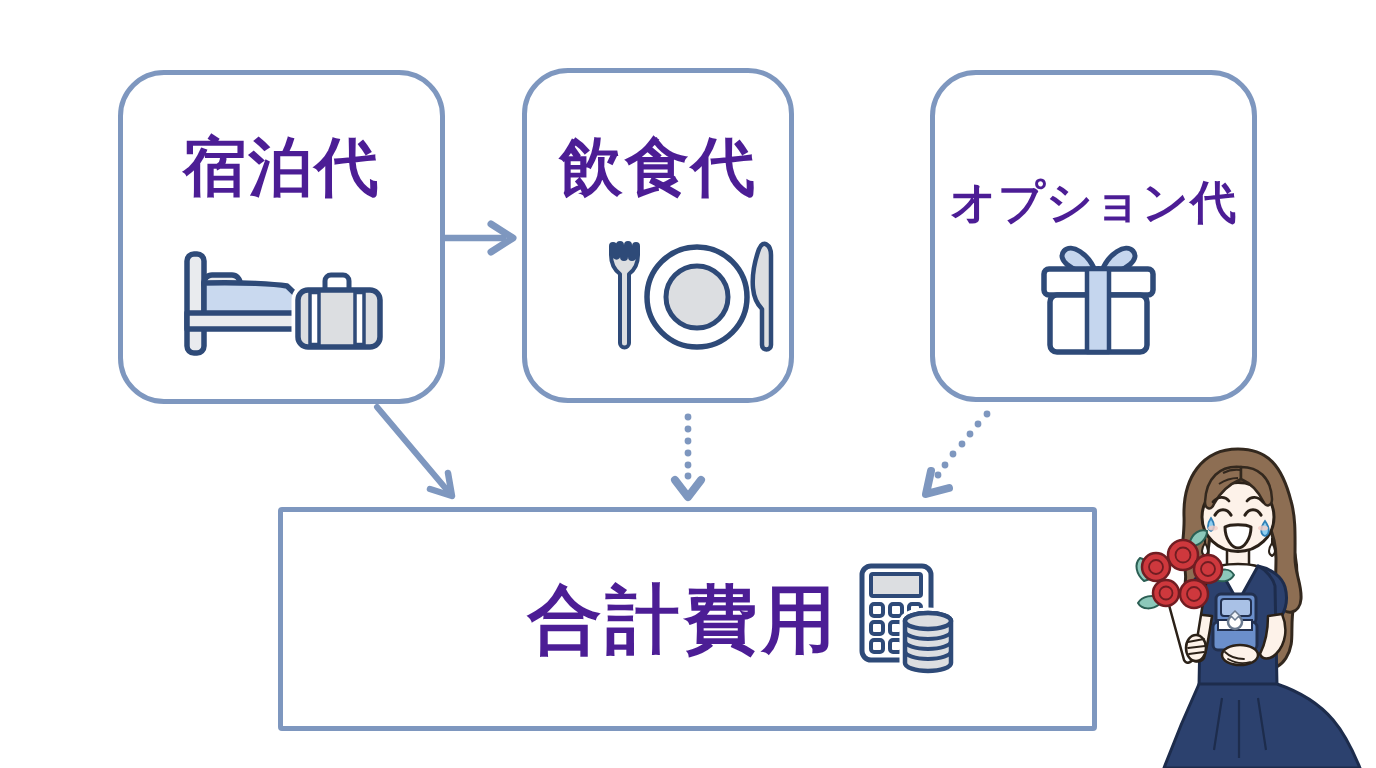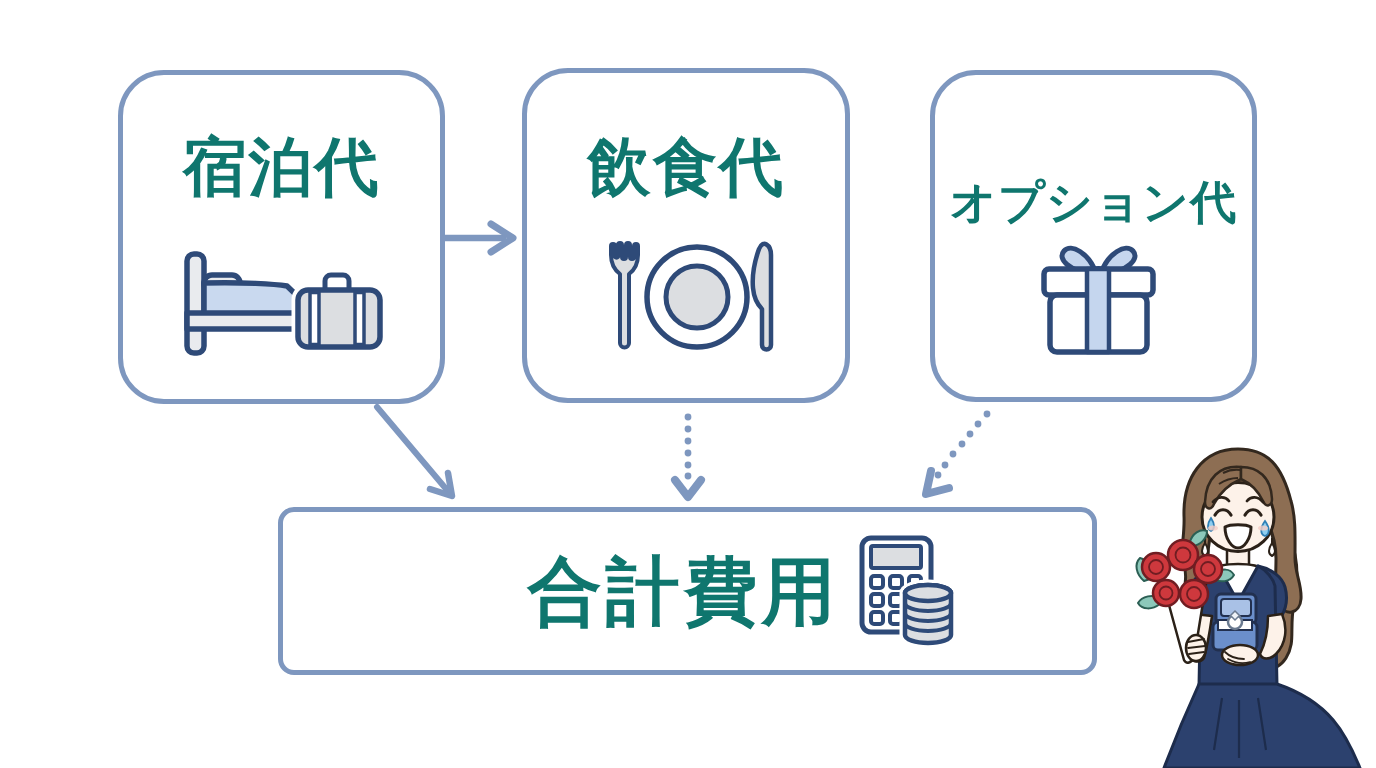--- a/index.html
+++ b/index.html
@@ -5,35 +5,35 @@
   html,body{margin:0;padding:0;background:#fff;}
   .canvas{
     position:relative;width:1376px;height:768px;background:#ffffff;
     overflow:hidden;font-family:"DejaVu Sans","Liberation Sans",sans-serif;
   }
   .node{
     position:absolute;background:#fff;border:5px solid #7e97bf;
     box-sizing:border-box;border-radius:46px;
   }
   .node-label{
-    text-align:center;font-weight:bold;color:#0f766e;line-height:1;
+    text-align:center;font-weight:bold;color:#4c1d95;line-height:1;
     letter-spacing:2px;white-space:nowrap;
   }
   .node-icon{position:absolute;}
   #box-accommodation{left:118px;top:70px;width:327px;height:334px;}
   #box-accommodation .node-label{margin-top:60px;font-size:64px;}
   #box-accommodation .node-icon{left:60px;top:176px;width:200px;height:112px;}
-  #box-food{left:522px;top:68px;width:328px;height:335px;}
+  #box-food{left:522px;top:68px;width:272px;height:335px;}
   #box-food .node-label{margin-top:62px;font-size:64px;}
   #box-food .node-icon{left:80px;top:168px;width:180px;height:115px;}
   #box-options{left:930px;top:70px;width:327px;height:332px;}
   #box-options .node-label{margin-top:104px;font-size:46px;letter-spacing:1px;}
   #box-options .node-icon{left:106px;top:166px;width:115px;height:115px;}
   #box-total{
-    left:278px;top:507px;width:819px;height:168px;border-radius:16px;
+    left:278px;top:507px;width:819px;height:224px;border-radius:4px;
     display:flex;align-items:center;justify-content:center;gap:16px;
     padding-left:108px;
   }
   #box-total .node-label{font-size:74px;letter-spacing:4px;}
   #box-total .node-icon{position:static;width:100px;height:112px;flex:0 0 auto;}
   .arrows-layer{position:absolute;left:0;top:0;width:1376px;height:768px;pointer-events:none;}
   .woman-layer{position:absolute;left:1126px;top:446px;width:250px;height:322px;}
 </style>
 </head>
 <body>

